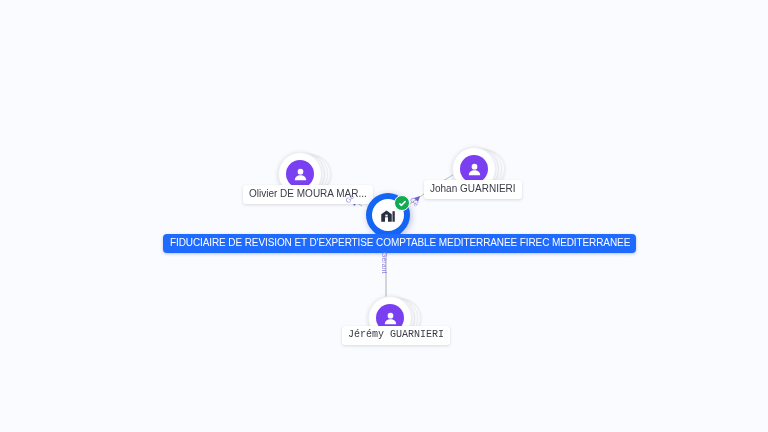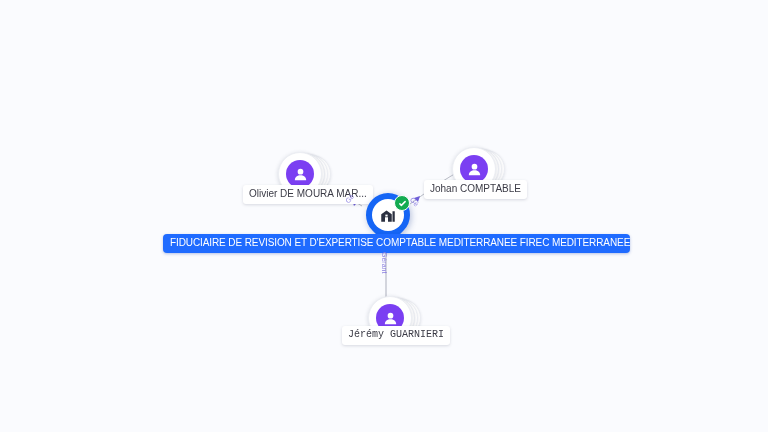--- a/index.html
+++ b/index.html
@@ -128,21 +128,21 @@
     white-space: nowrap;
     box-shadow: 0 1px 3px rgba(40,50,80,0.17);
   }
   .company-label {
     position: absolute;
     background: #1f6bff;
     color: #ffffff;
     font-size: 10px;
     line-height: 1;
     letter-spacing: -0.1px;
-    padding: 4px 0 5px 7px;
+    padding: 4px 6px 5px 7px;
     border-radius: 4px;
     white-space: nowrap;
     box-shadow: 0 1px 3px rgba(20,60,170,0.30);
   }
 
   
   .edge-label {
     position: absolute;
     color: #8b7fe0;
     font-size: 7px;
@@ -198,21 +198,21 @@
     <div class="stack-card c1"></div>
     <div class="stack-card front">
       <div class="avatar-circle">
         <svg width="17" height="17" viewBox="0 0 24 24" fill="#ffffff">
           <circle cx="12" cy="8" r="4"></circle>
           <path d="M4 20c0-4.4 3.6-7 8-7s8 2.6 8 7z"></path>
         </svg>
       </div>
     </div>
   </div>
-  <div class="node-label" style="left:424px; top:180px;">Johan COMPTABLE</div>
+  <div class="node-label" style="left:424px; top:180px;">Johan GUARNIERI</div>
 
   <div class="person-node" style="left:368px; top:296px;">
     <div class="stack-card c3"></div>
     <div class="stack-card c2"></div>
     <div class="stack-card c1"></div>
     <div class="stack-card front">
       <div class="avatar-circle">
         <svg width="17" height="17" viewBox="0 0 24 24" fill="#ffffff">
           <circle cx="12" cy="8" r="4"></circle>
           <path d="M4 20c0-4.4 3.6-7 8-7s8 2.6 8 7z"></path>

